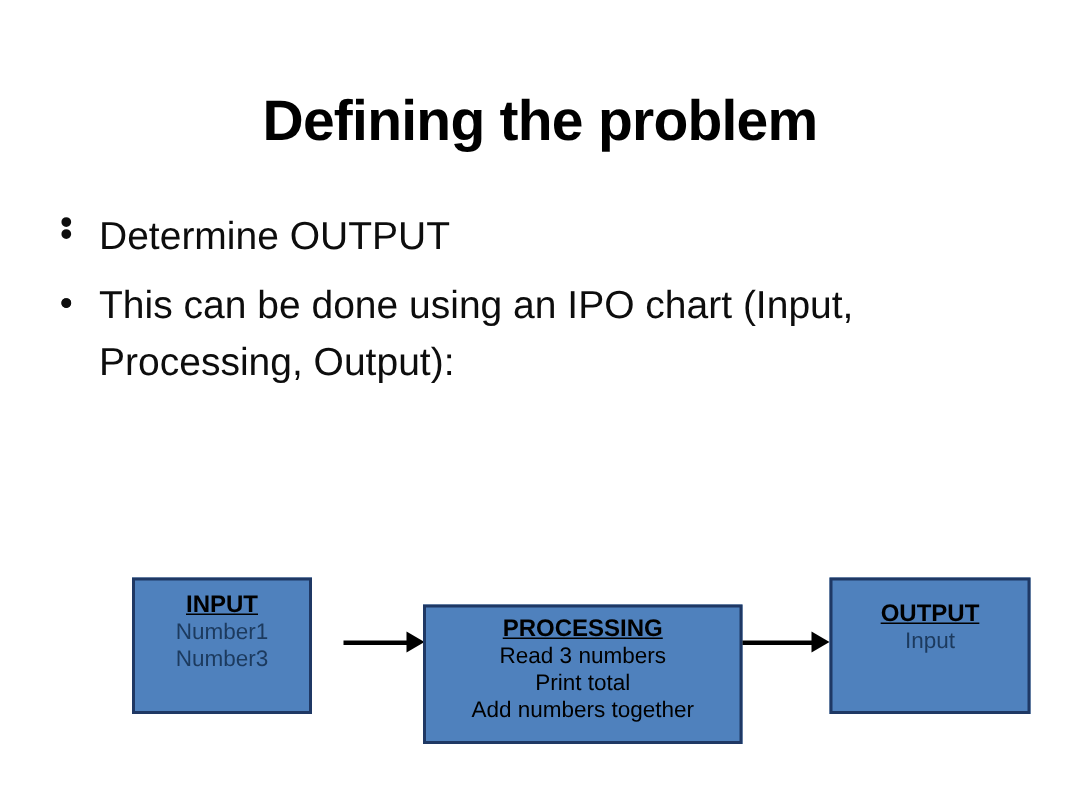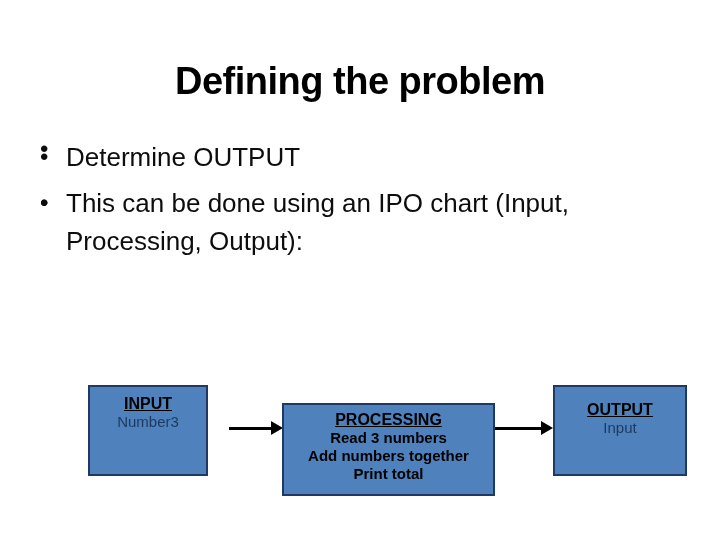--- a/index.html
+++ b/index.html
@@ -63,21 +63,21 @@
     font-size: 16px;
     line-height: 19px;
     color: #000000;
   }
   .box-line {
     font-size: 15px;
     line-height: 18px;
   }
   .input-box .box-line,
   .output-box .box-line { color: #1C3A5E; }
-  .processing-box .box-line { color: #000000; font-weight: bold; }
+  .processing-box .box-line { color: #000000; font-weight: normal; }
 
   
   .arrow-shaft {
     position: absolute;
     height: 3px;
     background: #000000;
   }
   .arrow-head {
     position: absolute;
     width: 0; height: 0;
@@ -107,31 +107,32 @@
     <span class="bullet-glyph">•</span>
   </li>
   <li>
     <span class="bullet-glyph">•</span>
     <span>This can be done using an IPO chart (Input, Processing, Output):</span>
   </li>
 </ul>
 
 <div class="ipo-box input-box">
   <div class="box-title">INPUT</div>
+  <div class="box-line">Number1</div>
   <div class="box-line">Number3</div>
 </div>
 
 <div class="arrow-shaft shaft-1"></div>
 <div class="arrow-head head-1"></div>
 
 <div class="ipo-box processing-box">
   <div class="box-title">PROCESSING</div>
   <div class="box-line">Read 3 numbers</div>
+  <div class="box-line">Print total</div>
   <div class="box-line">Add numbers together</div>
-  <div class="box-line">Print total</div>
 </div>
 
 <div class="arrow-shaft shaft-2"></div>
 <div class="arrow-head head-2"></div>
 
 <div class="ipo-box output-box">
   <div class="box-title">OUTPUT</div>
   <div class="box-line">Input</div>
 </div>
 

